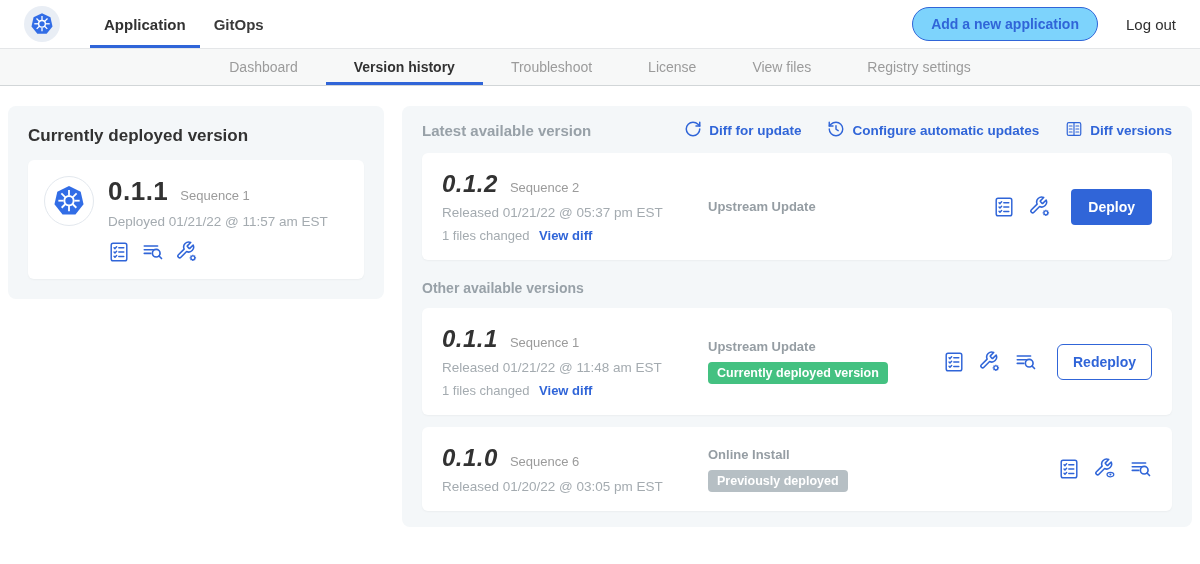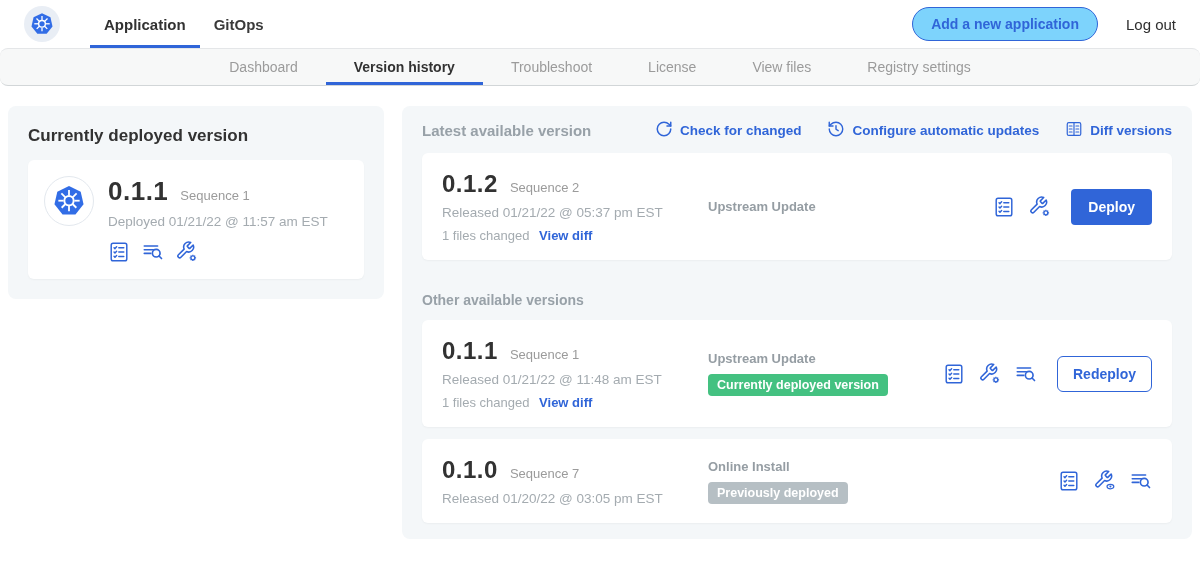--- a/index.html
+++ b/index.html
@@ -22,21 +22,21 @@
   .logo-wrap{align-self:center;width:36px;height:36px;border-radius:50%;background:#e9eef5;display:flex;align-items:center;justify-content:center;margin-right:30px;}
   .app-tabs{display:flex;align-items:stretch;}
   .app-tab{display:flex;align-items:center;padding:3px 14px 0;font-size:15px;font-weight:700;color:var(--text-dark);cursor:pointer;border-bottom:3px solid transparent;}
   .app-tab.active{border-bottom-color:var(--accent);}
   .app-tab.inactive{font-weight:600;color:#3a3a3a;}
   .header-spacer{flex:1;}
   .add-app-btn{align-self:center;border:1px solid var(--accent);color:var(--accent);background:#7dd3fc;font-family:inherit;font-size:14px;font-weight:700;padding:8px 18px;border-radius:18px;cursor:pointer;}
   .logout{align-self:center;margin-left:28px;font-size:15px;font-weight:500;color:#2f2f2f;cursor:pointer;}
 
   
-  .subnav{height:38px;background:#f7f8f8;border-top:1px solid #e4e6e8;border-bottom:1px solid #d2d6d8;display:flex;justify-content:center;align-items:stretch;border-radius:8px;}
+  .subnav{height:38px;background:#f7f8f8;border-top:1px solid #e4e6e8;border-bottom:1px solid #d2d6d8;display:flex;justify-content:center;align-items:stretch;}
   .subnav-tab{display:flex;align-items:center;padding:3px 28px 0;font-size:14px;font-weight:500;color:var(--text-gray);cursor:pointer;border-bottom:3px solid transparent;}
   .subnav-tab.active{color:var(--text-dark);font-weight:700;border-bottom-color:var(--accent);}
 
   
   .main{display:flex;align-items:flex-start;gap:18px;padding:20px 8px;}
   .panel{background:var(--panel-bg);border-radius:8px;}
   .left-panel{width:376px;padding:18px 20px 20px;}
   .left-panel h2{font-size:17px;font-weight:700;color:var(--text-dark);margin:2px 0 14px;}
   .right-panel{flex:1;padding:14px 20px 16px;}
 
@@ -50,25 +50,25 @@
   .icon-btn{width:22px;height:22px;cursor:pointer;color:var(--accent);display:inline-flex;}
   .icon-btn svg{width:100%;height:100%;}
 
   
   .vp-header{display:flex;align-items:center;}
   .vp-title{font-size:15px;font-weight:600;color:var(--heading-gray);}
   .vp-actions{margin-left:auto;display:flex;align-items:center;gap:26px;}
   .vp-action{display:flex;align-items:center;gap:7px;color:var(--accent);font-size:13.5px;font-weight:700;cursor:pointer;}
   .vp-action svg{width:18px;height:18px;}
 
-  .section-label{margin:32px 0 0;font-size:14px;font-weight:600;color:var(--heading-gray);}
+  .section-label{margin:20px 0 0;font-size:14px;font-weight:600;color:var(--heading-gray);}
 
   .version-card{background:#fff;border-radius:6px;margin-top:12px;padding:17px 20px;display:flex;align-items:center;box-shadow:0 1px 2px rgba(0,0,0,.04);}
   .vc-info{width:252px;flex:none;}
-  .vc-info .version-num{font-size:24px;}
+  .vc-info .version-num{font-size:24px;font-style:italic;}
   .files-row{margin-top:8px;font-size:13px;}
   .files-label{color:var(--text-muted);font-weight:500;}
   .view-diff{color:var(--accent);font-weight:700;margin-left:6px;cursor:pointer;}
   .vc-middle{flex:1;padding-left:14px;}
   .source-label{font-size:13px;font-weight:700;color:#959da3;}
   .badge{display:inline-block;margin-top:8px;padding:4px 9px;border-radius:4px;font-size:12.5px;font-weight:700;color:#fff;}
   .badge.green{background:var(--badge-green);}
   .badge.gray{background:var(--badge-gray);}
   .vc-actions{display:flex;align-items:center;gap:14px;flex:none;}
   .btn-primary{background:var(--accent);color:#fff;border:none;font-family:inherit;font-size:14px;font-weight:700;padding:10px 17px;border-radius:4px;cursor:pointer;margin-left:6px;}
@@ -219,21 +219,21 @@
   </div>
 
   <div class="panel right-panel">
     <div class="vp-header">
       <div class="vp-title">Latest available version</div>
       <div class="vp-actions">
         <div class="vp-action">
           <span><svg viewBox="0 0 24 24" width="18" height="18">
                 <use href="#i-refresh"></use>
               </svg></span>
-          <span>Check for changed</span>
+          <span>Diff for update</span>
         </div>
         <div class="vp-action">
           <span><svg viewBox="0 0 24 24" width="18" height="18">
                 <use href="#i-schedule"></use>
               </svg></span>
           <span>Configure automatic updates</span>
         </div>
         <div class="vp-action">
           <span><svg viewBox="0 0 24 24" width="18" height="18">
                 <use href="#i-diff"></use>
@@ -308,21 +308,21 @@
             </svg>
           </span>
         <button class="btn-outline">Redeploy</button>
       </div>
     </div>
 
     <div class="version-card">
       <div class="vc-info">
         <div class="version-row">
           <span class="version-num">0.1.0</span>
-          <span class="sequence">Sequence 7</span>
+          <span class="sequence">Sequence 6</span>
         </div>
         <div class="meta-line">Released 01/20/22 @ 03:05 pm EST</div>
       </div>
       <div class="vc-middle">
         <div class="source-label">Online Install</div>
         <span class="badge gray">Previously deployed</span>
       </div>
       <div class="vc-actions">
         <span class="icon-btn">
             <svg viewBox="0 0 24 24">

